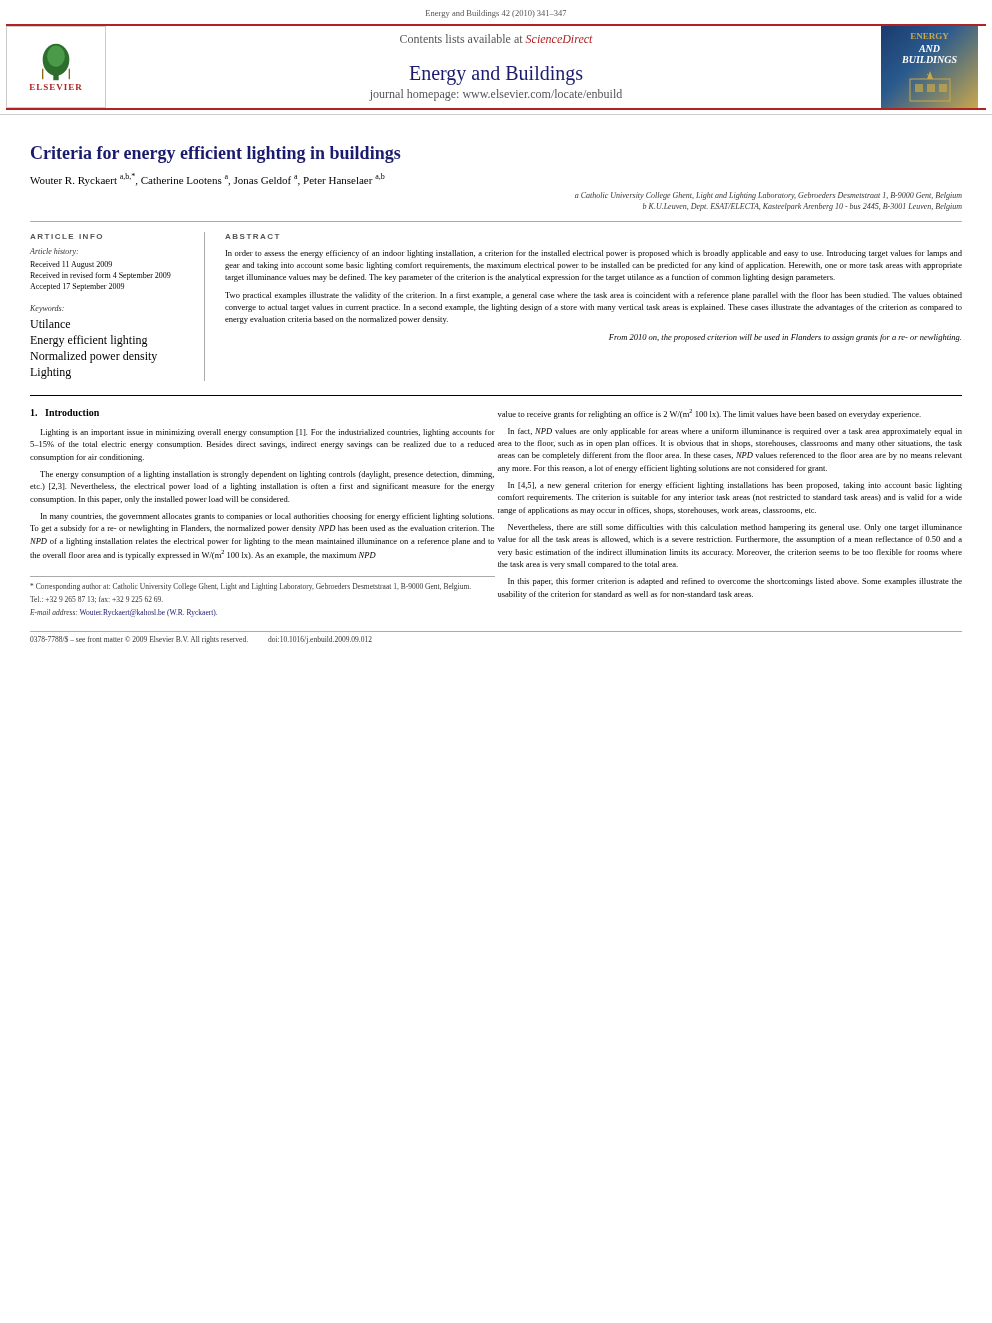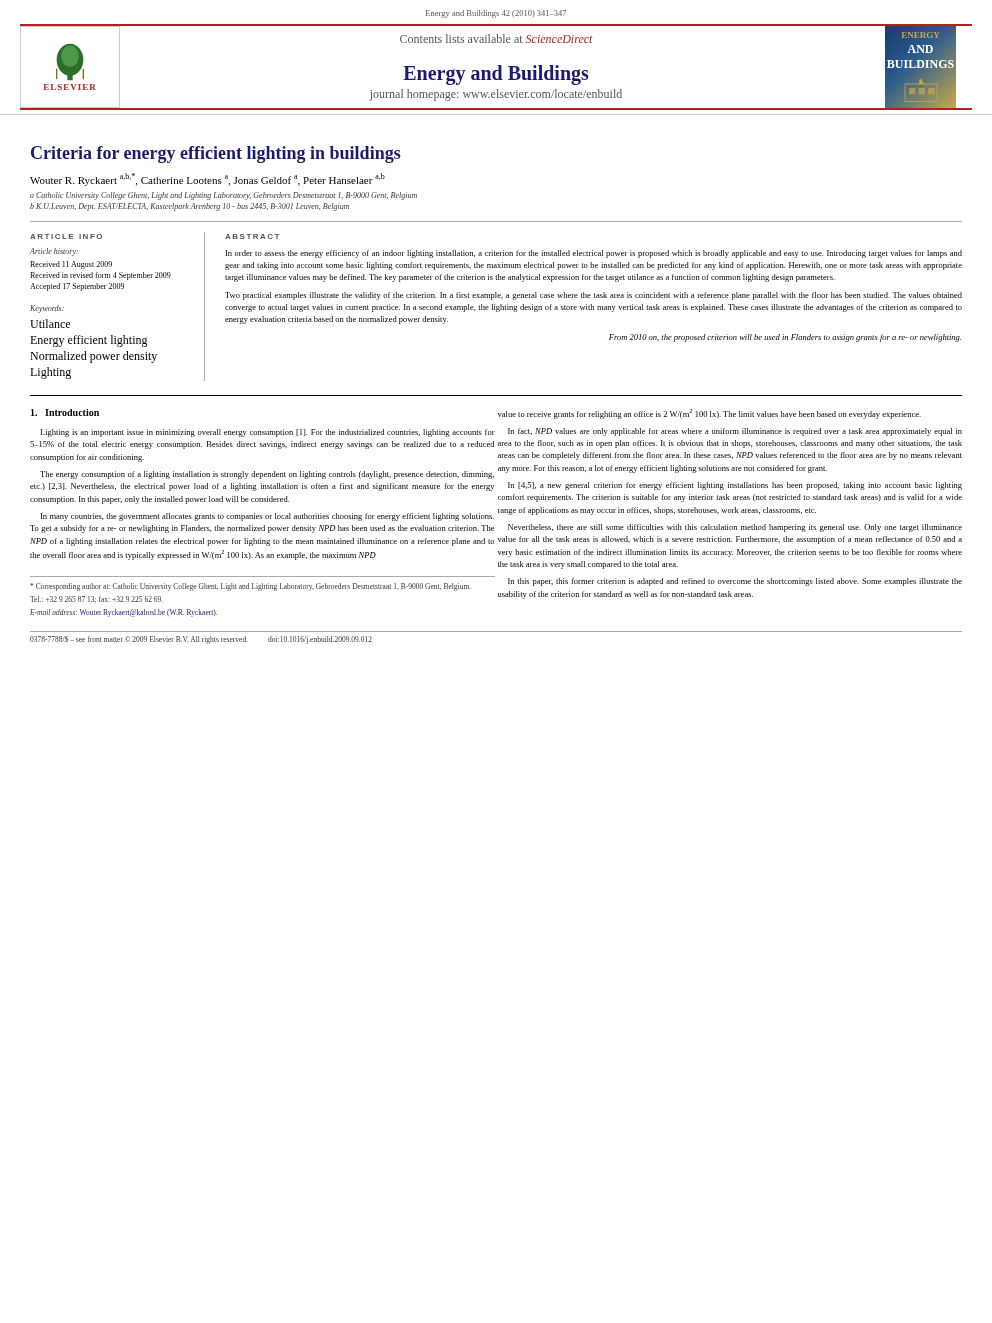--- a/index.html
+++ b/index.html
@@ -15,21 +15,21 @@
     .page {
       width: 992px;
       min-height: 1323px;
       background: #fff;
       padding: 0;
     }
 
     
     .journal-header {
       text-align: center;
-      padding: 8px 20px 4px;
+      padding: 8px 6px 4px;
       border-bottom: 1px solid #ccc;
       position: relative;
     }
 
     .journal-header-top {
       font-size: 8.5px;
       color: #555;
       margin-bottom: 6px;
     }
 
@@ -80,52 +80,52 @@
       margin-bottom: 15px;
     }
 
     .sciencedirect-link {
       color: #b22222;
       font-style: italic;
     }
 
     .journal-main-title {
       font-size: 20px;
-      font-weight: bold;
+      font-weight: normal;
       color: #1a1a6e;
       font-family: 'Times New Roman', serif;
       margin: 2px 0;
     }
 
     .journal-url {
       font-size: 12px;
       color: #555;
       margin-top: 2px;
     }
 
     .journal-cover-img {
       position: absolute;
-      right: 16px;
+      right: 8px;
       top: 0;
       bottom: 0;
-      width: 71px;
+      width: 97px;
       background: linear-gradient(135deg, #1a3a6e 0%, #2a5a8e 40%, #c8a84b 100%);
       display: flex;
       flex-direction: column;
       align-items: center;
       justify-content: center;
       font-size: 7px;
       color: #fff;
       font-weight: bold;
       text-align: center;
       padding: 4px;
     }
 
     .cover-title-1 { font-size: 9px; color: #c8a84b; margin-bottom: 2px; }
-    .cover-title-2 { font-size: 12px; color: #fff; }
+    .cover-title-2 { font-size: 10px; color: #fff; font-style: italic; }
 
     
     .article-body {
       padding: 10px 30px 15px;
     }
 
     .article-title {
       font-size: 18px;
       font-weight: bold;
       color: #1a1a6e;
@@ -142,20 +142,21 @@
     .authors sup {
       font-size: 8px;
       color: #000;
     }
 
     .affiliations {
       font-size: 8px;
       color: #333;
       margin-bottom: 10px;
       font-style: italic;
+      text-align: right;
     }
 
     .affiliations p { margin-bottom: 2px; }
 
     .divider {
       border: none;
       border-top: 1px solid #aaa;
       margin: 8px 0;
     }
 

